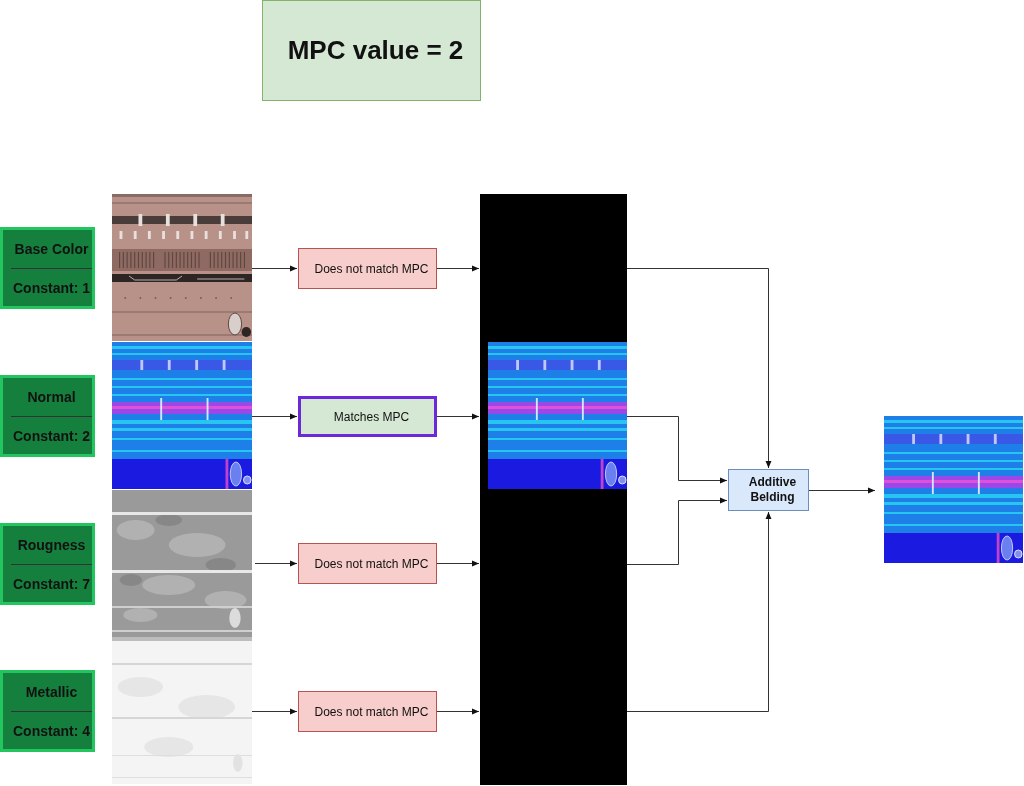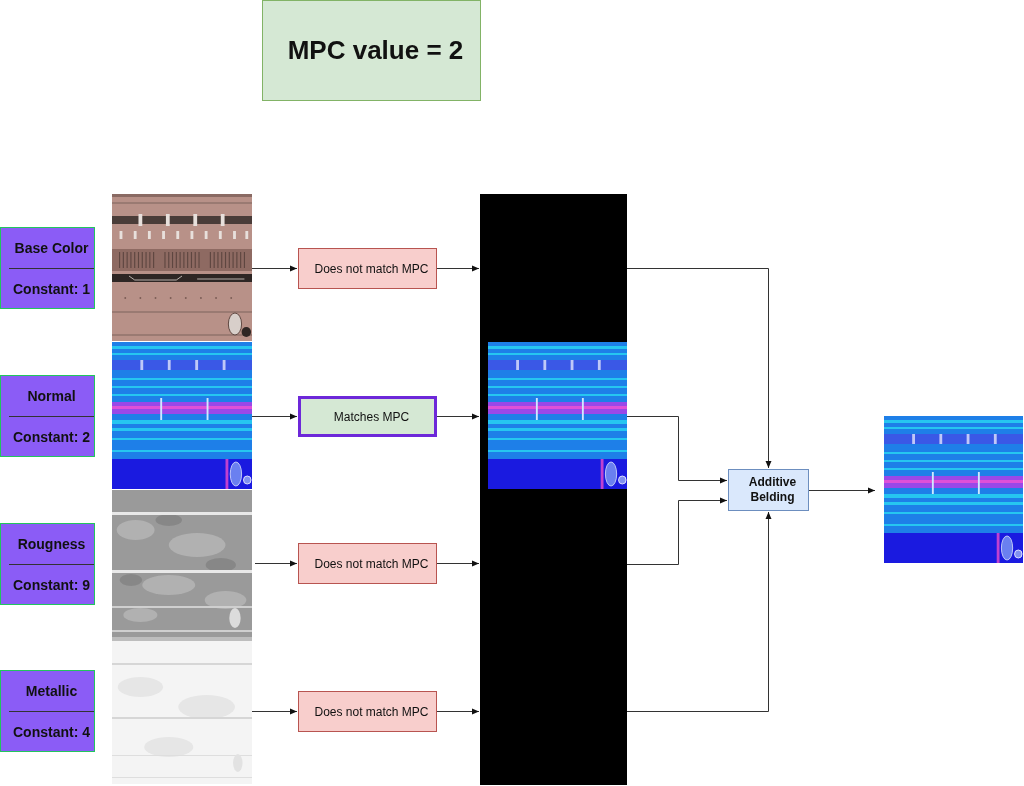--- a/index.html
+++ b/index.html
@@ -4,21 +4,21 @@
 <style>
   html, body { margin:0; padding:0; background:#ffffff; }
   body { width:1024px; height:786px; position:relative; overflow:hidden;
          font-family:"Liberation Sans", sans-serif; color:#111; }
   .abs { position:absolute; box-sizing:border-box;padding-left:8px; }
 
   .mpc-box { left:262px; top:0; width:219px; height:101px; background:#d5e8d4;
              border:1px solid #82b366; display:flex; align-items:center; justify-content:center;
              font-weight:bold; font-size:26px; }
 
-  .label-box { width:95px; height:82px; border:1px solid #22c55e; background:#8b5cf6; left:0; }
+  .label-box { width:95px; height:82px; border:3px solid #22c55e; background:#15803d; left:0; }
   .label-box .cell { height:50%; display:flex; align-items:center; justify-content:center;
                      font-weight:bold; font-size:14px; }
   .label-box .cell + .cell { border-top:1px solid #333;text-align:right; }
 
   .tex { left:104px; width:148px; height:147px; overflow:hidden; }
   .tex svg, .texout svg { width:100%; height:100%; display:block; }
 
   .status { left:298px; width:139px; height:41px; display:flex; align-items:center; justify-content:center;
             font-weight:normal; font-size:12px; }
   .status.nomatch { background:#f8cecc; border:1px solid #b85450; }
@@ -46,21 +46,21 @@
 <div class="abs label-box" style="top:227px">
   <div class="cell">Base Color</div>
   <div class="cell">Constant: 1</div>
 </div>
 <div class="abs label-box" style="top:375px">
   <div class="cell">Normal</div>
   <div class="cell">Constant: 2</div>
 </div>
 <div class="abs label-box" style="top:523px">
   <div class="cell">Rougness</div>
-  <div class="cell">Constant: 9</div>
+  <div class="cell">Constant: 7</div>
 </div>
 <div class="abs label-box" style="top:670px">
   <div class="cell">Metallic</div>
   <div class="cell">Constant: 4</div>
 </div>
 
 <div class="abs tex" style="top:194px">
   <svg viewBox="0 0 148 147" preserveAspectRatio="none">
     <rect width="148" height="147" fill="#b89188"></rect>
     <rect y="0" width="148" height="3" fill="#8a6a63"></rect>

